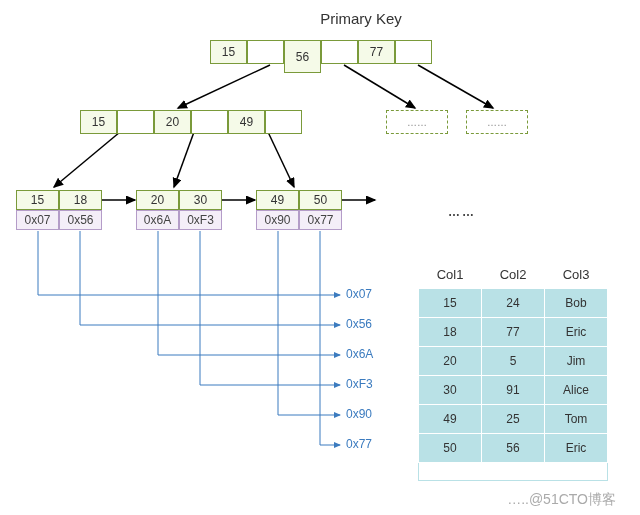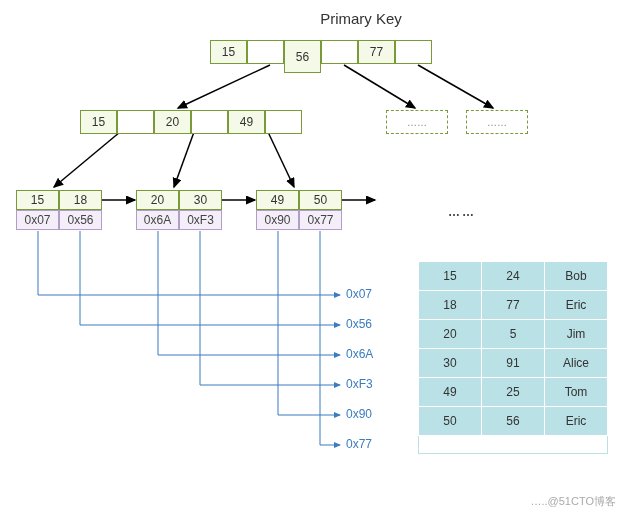--- a/index.html
+++ b/index.html
@@ -86,21 +86,21 @@
     color:#333;
   }
   .table tr.footer td {
     background:#fff;
     border:1px solid #b9e1e6;
   }
   .watermark {
     position:absolute;
     right: 24px;
     bottom: 6px;
-    font-size: 11px;
+    font-size: 14px;
     color: #aaa;
   }
 </style>
 </head>
 <body>
 
 <svg class="arrows">
   <defs>
     <marker id="ah" markerWidth="8" markerHeight="8" refX="6" refY="3" orient="auto">
       <path d="M0,0 L7,3 L0,6 Z" fill="#000"></path>
@@ -192,20 +192,25 @@
 
 <div class="ptr-label" style="left:346px;top:287px">0x07</div>
 <div class="ptr-label" style="left:346px;top:317px">0x56</div>
 <div class="ptr-label" style="left:346px;top:347px">0x6A</div>
 <div class="ptr-label" style="left:346px;top:377px">0xF3</div>
 <div class="ptr-label" style="left:346px;top:407px">0x90</div>
 <div class="ptr-label" style="left:346px;top:437px">0x77</div>
 
 <table class="table">
   <tbody>
+      <tr>
+    <th>Col1</th>
+    <th>Col2</th>
+    <th>Col3</th>
+  </tr>
   <tr>
     <td>15</td>
         <td>24</td>
         <td>Bob</td>
   </tr>
   <tr>
     <td>18</td>
         <td>77</td>
         <td>Eric</td>
   </tr>

